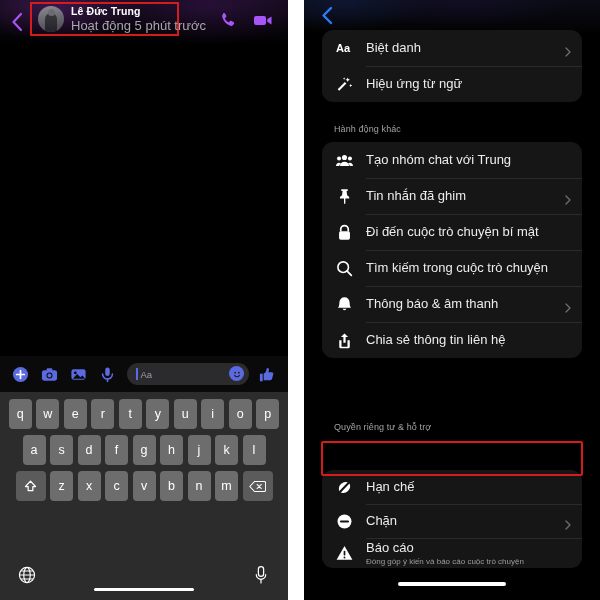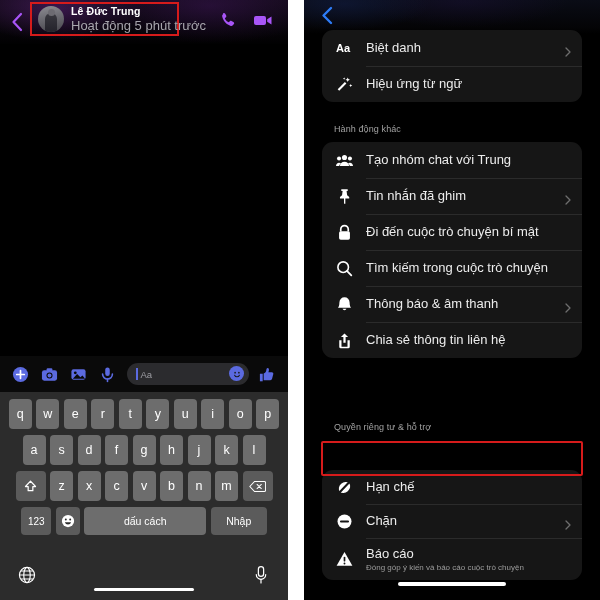--- a/index.html
+++ b/index.html
@@ -176,21 +176,21 @@
   .row-sub { color:#9c9c9c; font-size:8px; margin-top:2px; white-space:nowrap; }
   .row-txtwrap { margin-left:13px; display:flex; flex-direction:column; justify-content:center; }
   .row-txtwrap .row-lab { margin-left:0; }
   .chev {
     position:absolute; right:11px; top:50%; transform:translateY(-50%);
     width:6px; height:10px;
   }
   .sect-title {
     position:absolute; left:30px; color:#a2a2a2; font-size:9px; letter-spacing:.1px;
   }
-  .row.tall { height:42px; align-items:center; }
+  .row.tall { height:30px; align-items:center; }
   .hl-box {
     position:absolute; border:2px solid #d61b1b; border-radius:2px;
     pointer-events:none;
   }
   .homebar-r {
     position:absolute; left:50%; transform:translateX(-50%);
     bottom:14px; width:108px; height:4px; border-radius:2px; background:#ffffff;
   }
 </style>
 </head>
@@ -321,33 +321,20 @@
         <div class="key">b</div>
         <div class="key">n</div>
         <div class="key">m</div>
         <div class="key wide">
           <svg viewBox="0 0 20 14" width="17" height="13">
               <path d="M6.5 1 H18 a1.5 1.5 0 0 1 1.5 1.5 v9 A1.5 1.5 0 0 1 18 13 H6.5 L1 7 z" fill="none" stroke="#fff" stroke-width="1.2"></path>
               <path d="M9.5 4.6 L14.5 9.4 M14.5 4.6 L9.5 9.4" stroke="#fff" stroke-width="1.2" stroke-linecap="round"></path>
             </svg>
         </div>
       </div>
-      <div class="krow r4">
-        <div class="key num">123</div>
-        <div class="key emo">
-          <svg viewBox="0 0 16 16" width="14" height="14">
-              <circle cx="8" cy="8" r="7" fill="#fff"></circle>
-              <circle cx="5.5" cy="6.3" r="1.1" fill="#2c2c2c"></circle>
-              <circle cx="10.5" cy="6.3" r="1.1" fill="#2c2c2c"></circle>
-              <path d="M4.4 9.5 a3.8 3.8 0 0 0 7.2 0 z" fill="#2c2c2c"></path>
-            </svg>
-        </div>
-        <div class="key space">dấu cách</div>
-        <div class="key enter">Nhập</div>
-      </div>
 
       <div class="kb-bottom">
         <span class="globe">
           <svg viewBox="0 0 20 20" width="18" height="18">
               <circle cx="10" cy="10" r="8.4" fill="none" stroke="#fff" stroke-width="1.3"></circle>
               <ellipse cx="10" cy="10" rx="3.6" ry="8.4" fill="none" stroke="#fff" stroke-width="1.3"></ellipse>
               <path d="M1.7 10 h16.6 M3.2 5.6 h13.6 M3.2 14.4 h13.6" stroke="#fff" stroke-width="1.2"></path>
             </svg>
         </span>
         <span class="mic-b">

